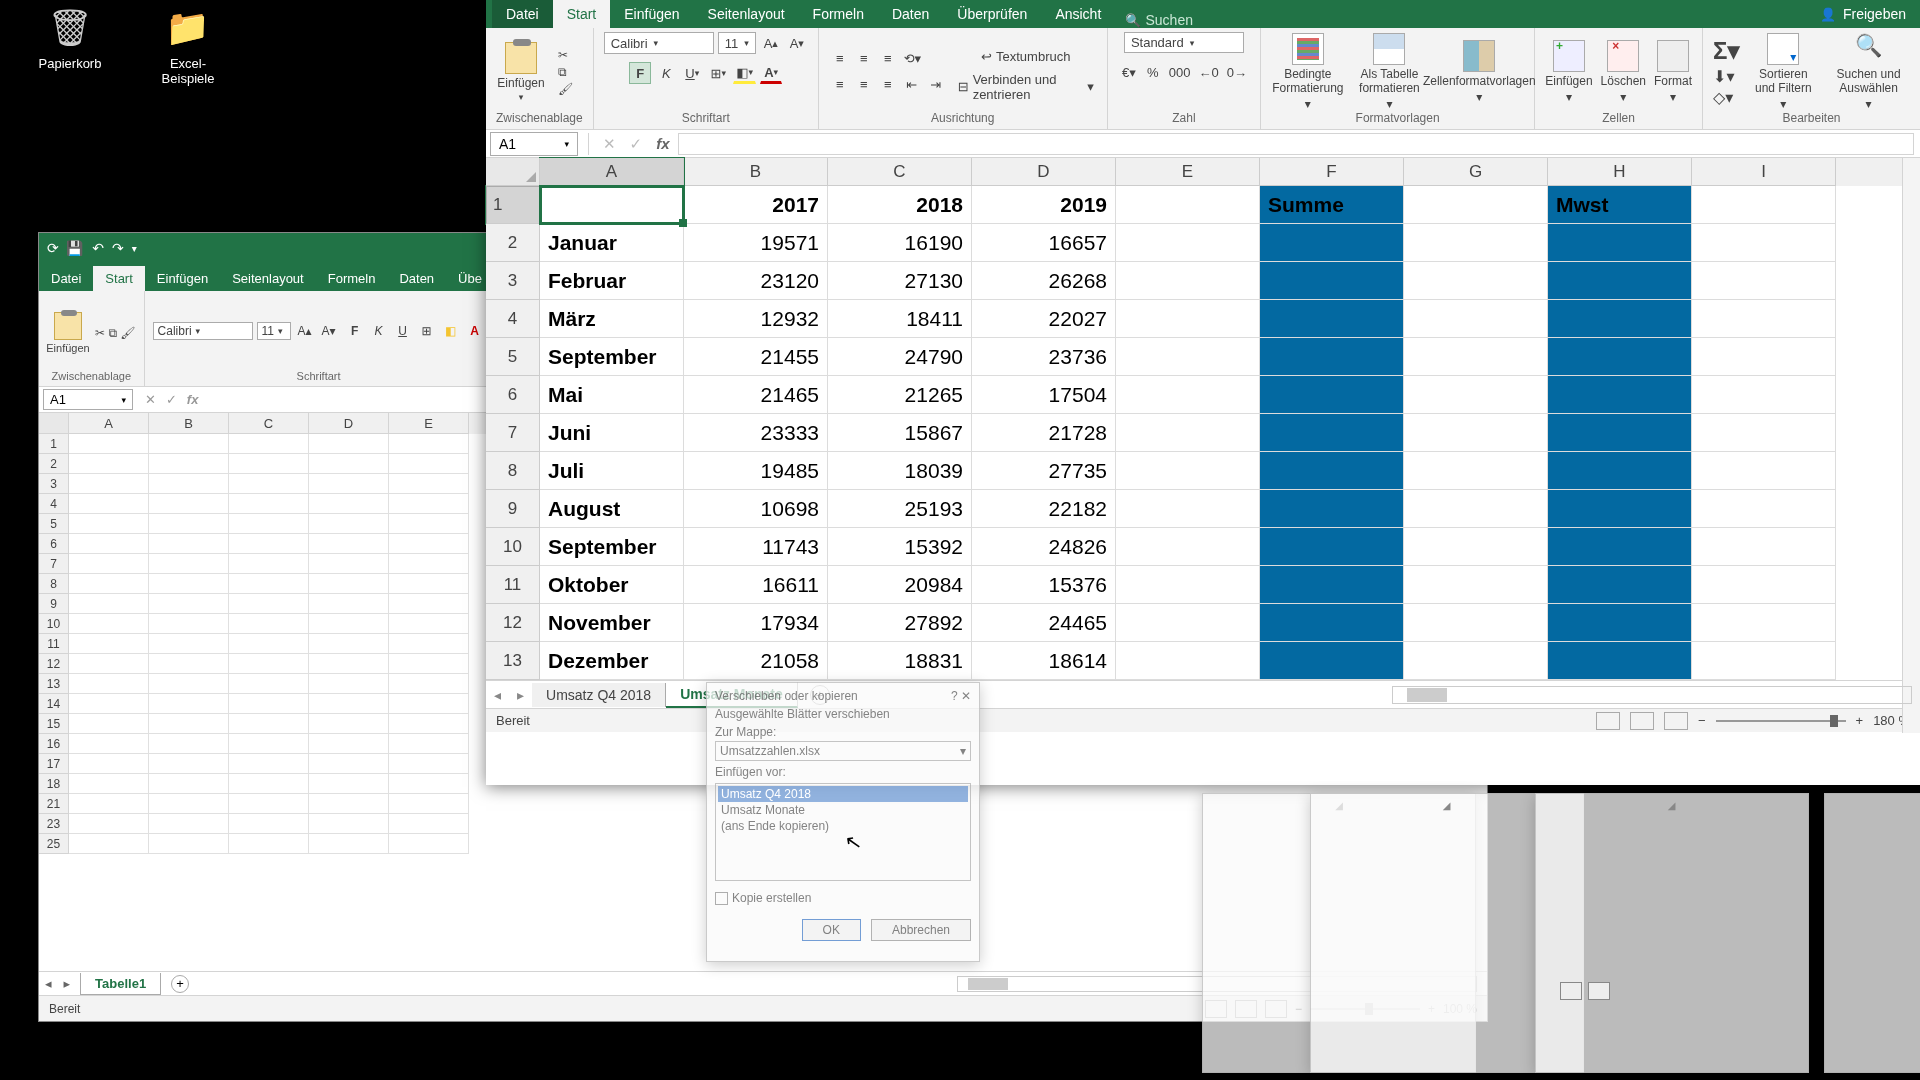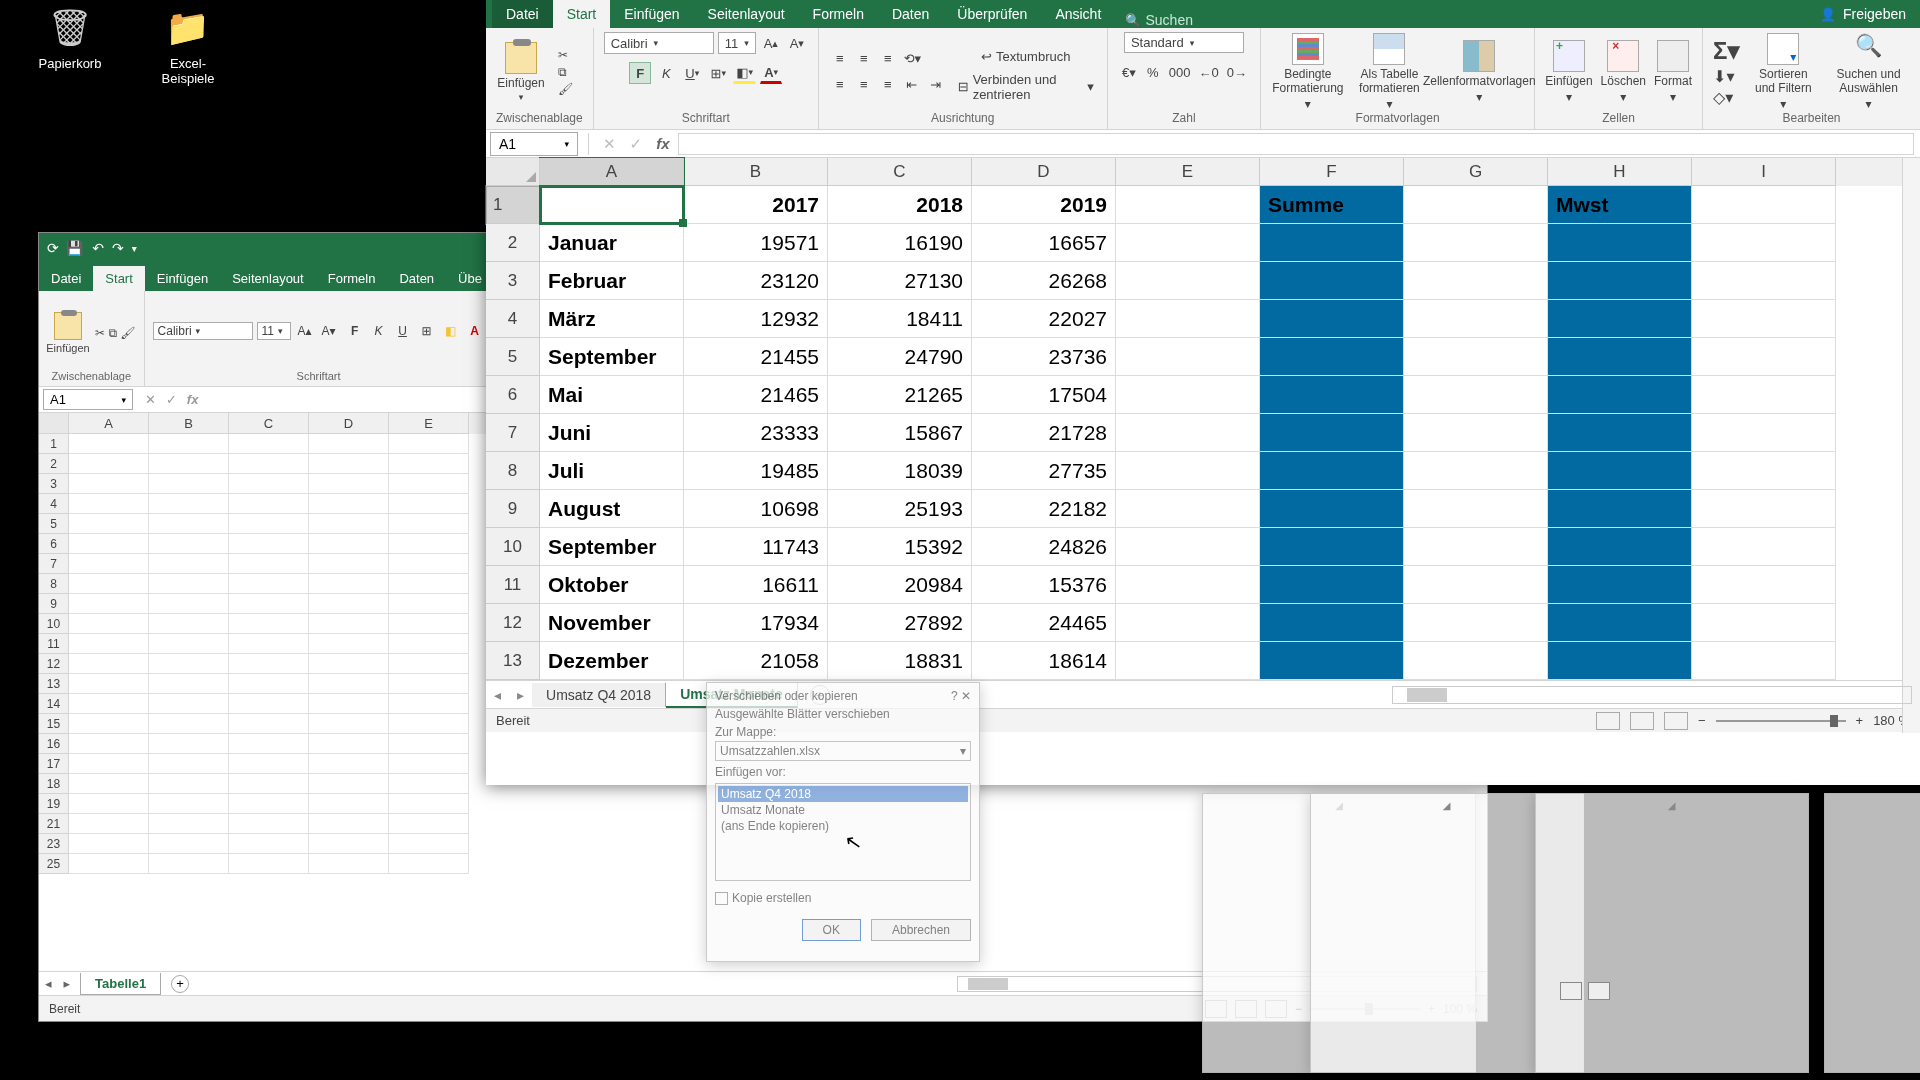--- a/index.html
+++ b/index.html
@@ -434,28 +434,20 @@
         </div>
         <div class="row-back">
           <div class="rh">18</div>
           <div class="cell-back"></div>
           <div class="cell-back"></div>
           <div class="cell-back"></div>
           <div class="cell-back"></div>
           <div class="cell-back"></div>
         </div>
         <div class="row-back">
-          <div class="rh">19</div>
-          <div class="cell-back"></div>
-          <div class="cell-back"></div>
-          <div class="cell-back"></div>
-          <div class="cell-back"></div>
-          <div class="cell-back"></div>
-        </div>
-        <div class="row-back">
           <div class="rh">21</div>
           <div class="cell-back"></div>
           <div class="cell-back"></div>
           <div class="cell-back"></div>
           <div class="cell-back"></div>
           <div class="cell-back"></div>
         </div>
         <div class="row-back">
           <div class="rh">23</div>
           <div class="cell-back"></div>

